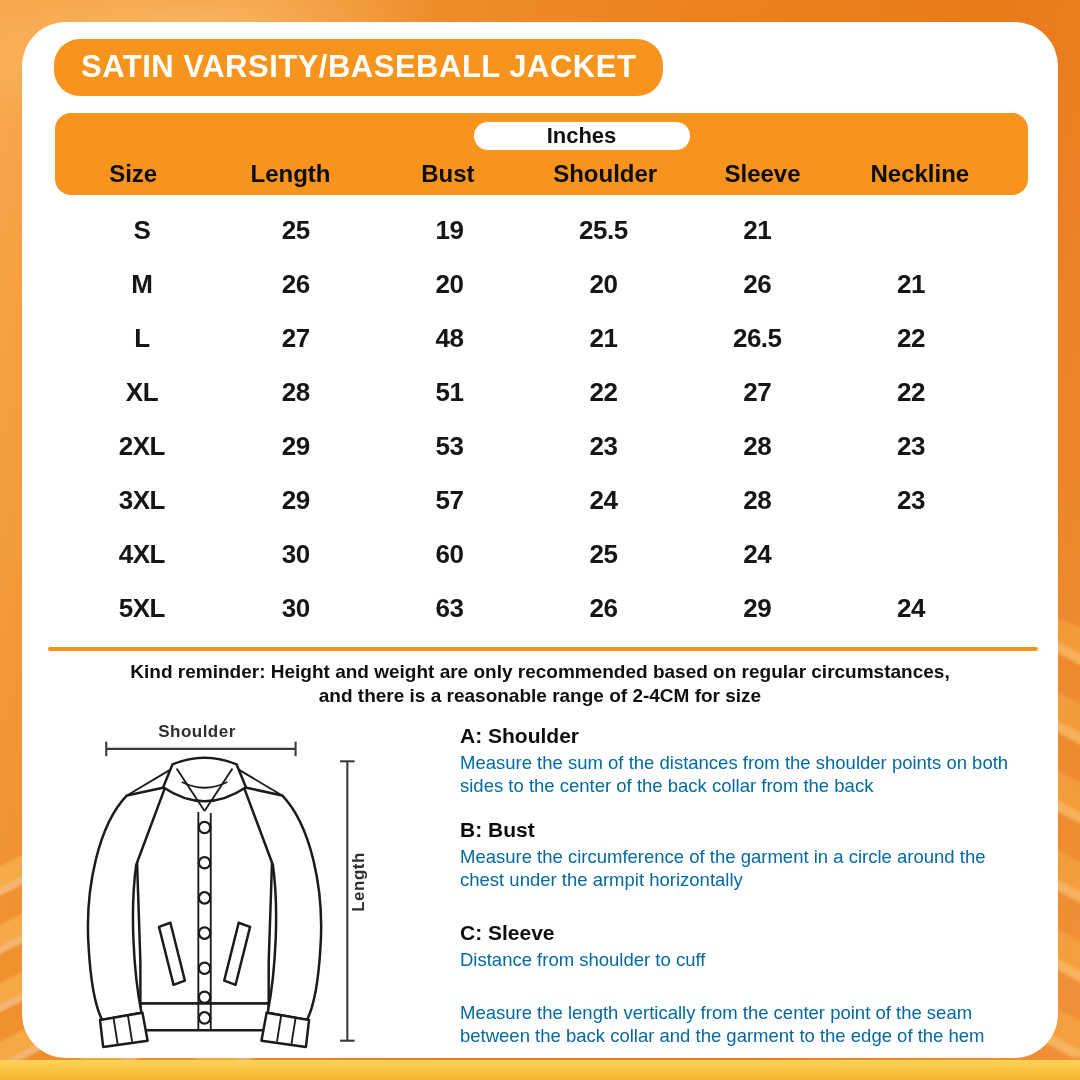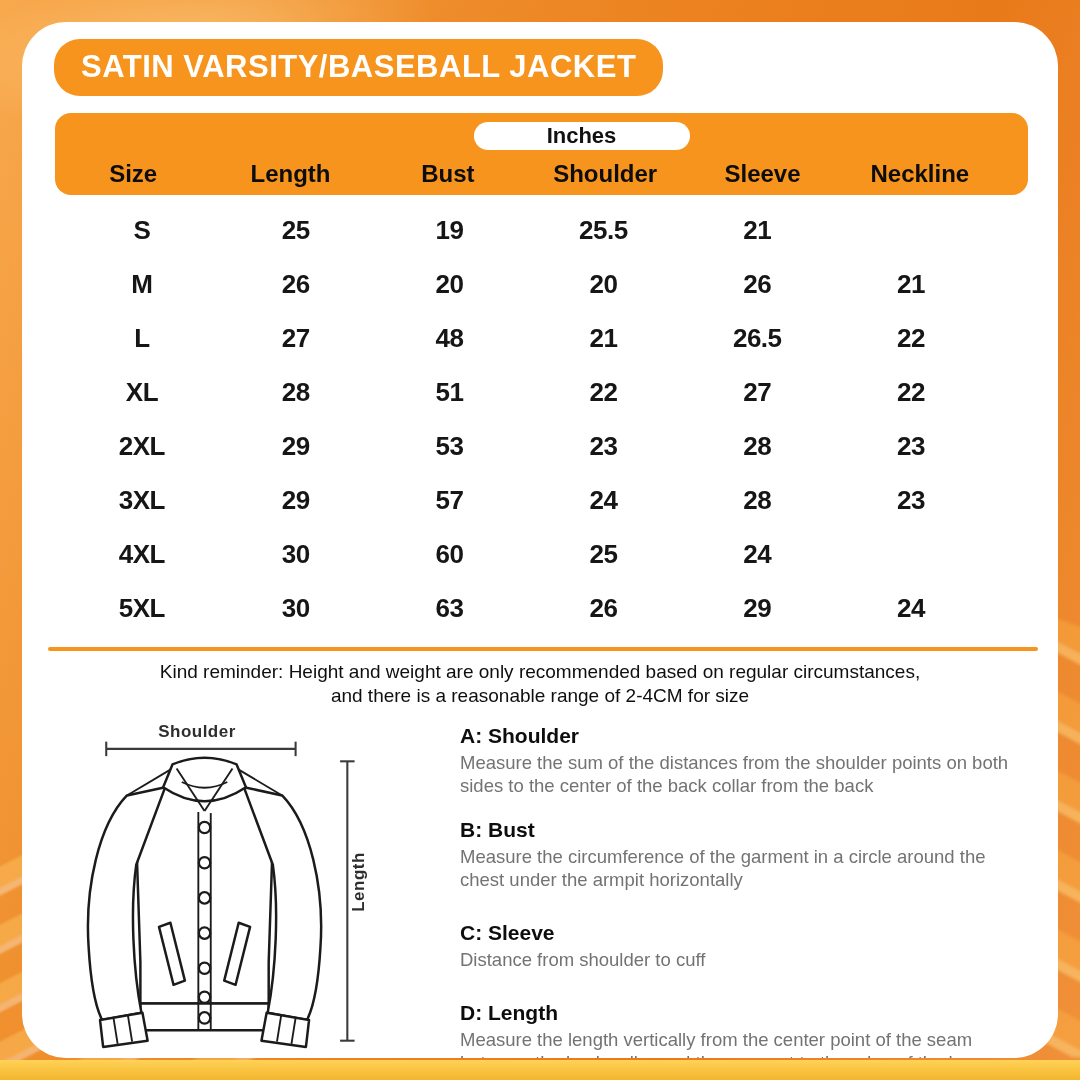--- a/index.html
+++ b/index.html
@@ -33,33 +33,33 @@
   .inches-pill span{font-size:22px;font-weight:700;color:#111;line-height:28px;}
   .grid6{display:grid;grid-template-columns:repeat(6,1fr);padding:0 40px 0 10px;}
   .hrow{position:absolute;left:0;right:0;bottom:7px;gap:21px;}
   .hrow .hc{text-align:center;font-size:24px;font-weight:700;color:#0d0d0d;}
   
   .tbody{margin:8px 30px 0 33px;}
   .trow{height:54px;align-items:center;}
   .trow .tc{text-align:center;font-size:26px;font-weight:700;color:#161616;letter-spacing:-.5px;}
   
   .divider{margin:12px 20px 0 26px;height:4px;background:var(--accent);border-radius:2px;}
-  .reminder{margin-top:9px;text-align:center;font-size:19px;font-weight:400;color:#0f0f0f;line-height:24px;}
+  .reminder{margin-top:9px;text-align:center;font-size:19px;font-weight:700;color:#0f0f0f;line-height:24px;}
   
   .bottom{display:flex;margin:14px 24px 0 50px;}
   .diagram{position:relative;flex:none;width:352px;height:328px;}
   .diagram svg{position:absolute;left:0;top:0;}
   .dim-label{position:absolute;font-size:17px;font-weight:700;color:#2e2e2e;letter-spacing:.5px;}
   .shoulder-label{left:32px;top:0px;width:186px;text-align:center;}
   .length-label{left:287px;top:160px;transform:translate(-50%,-50%) rotate(-90deg);}
   .guide{flex:1;padding-left:36px;padding-top:2px;}
   .gitem{margin-bottom:21px;}
   .gitem.gap{margin-top:30px;}
   .ghead{font-size:21px;font-weight:700;color:#0d0d0d;margin-bottom:3px;}
-  .gbody{font-size:18.5px;color:#737373;line-height:23px;max-width:575px;}
+  .gbody{font-size:18.5px;color:#0369a1;line-height:23px;max-width:575px;}
 </style>
 </head>
 <body>
 
 <div class="stage" style="--accent:#F7941D">
   <div class="wave w2"></div>
   <div class="wave w1"></div>
   <div class="wave w3"></div>
   <div class="wave w4"></div>
 
@@ -230,20 +230,19 @@
         </div>
         <div class="gitem">
           <div class="ghead">B: Bust</div>
           <div class="gbody">Measure the circumference of the garment in a circle around the chest under the armpit horizontally</div>
         </div>
         <div class="gitem gap">
           <div class="ghead">C: Sleeve</div>
           <div class="gbody">Distance from shoulder to cuff</div>
         </div>
         <div class="gitem gap">
-          <div class="ghead">D: Length</div>
           <div class="gbody">Measure the length vertically from the center point of the seam between the back collar and the garment to the edge of the hem</div>
         </div>
       </div>
     </div>
 
   </div>
 </div>
 
 </body></html>

